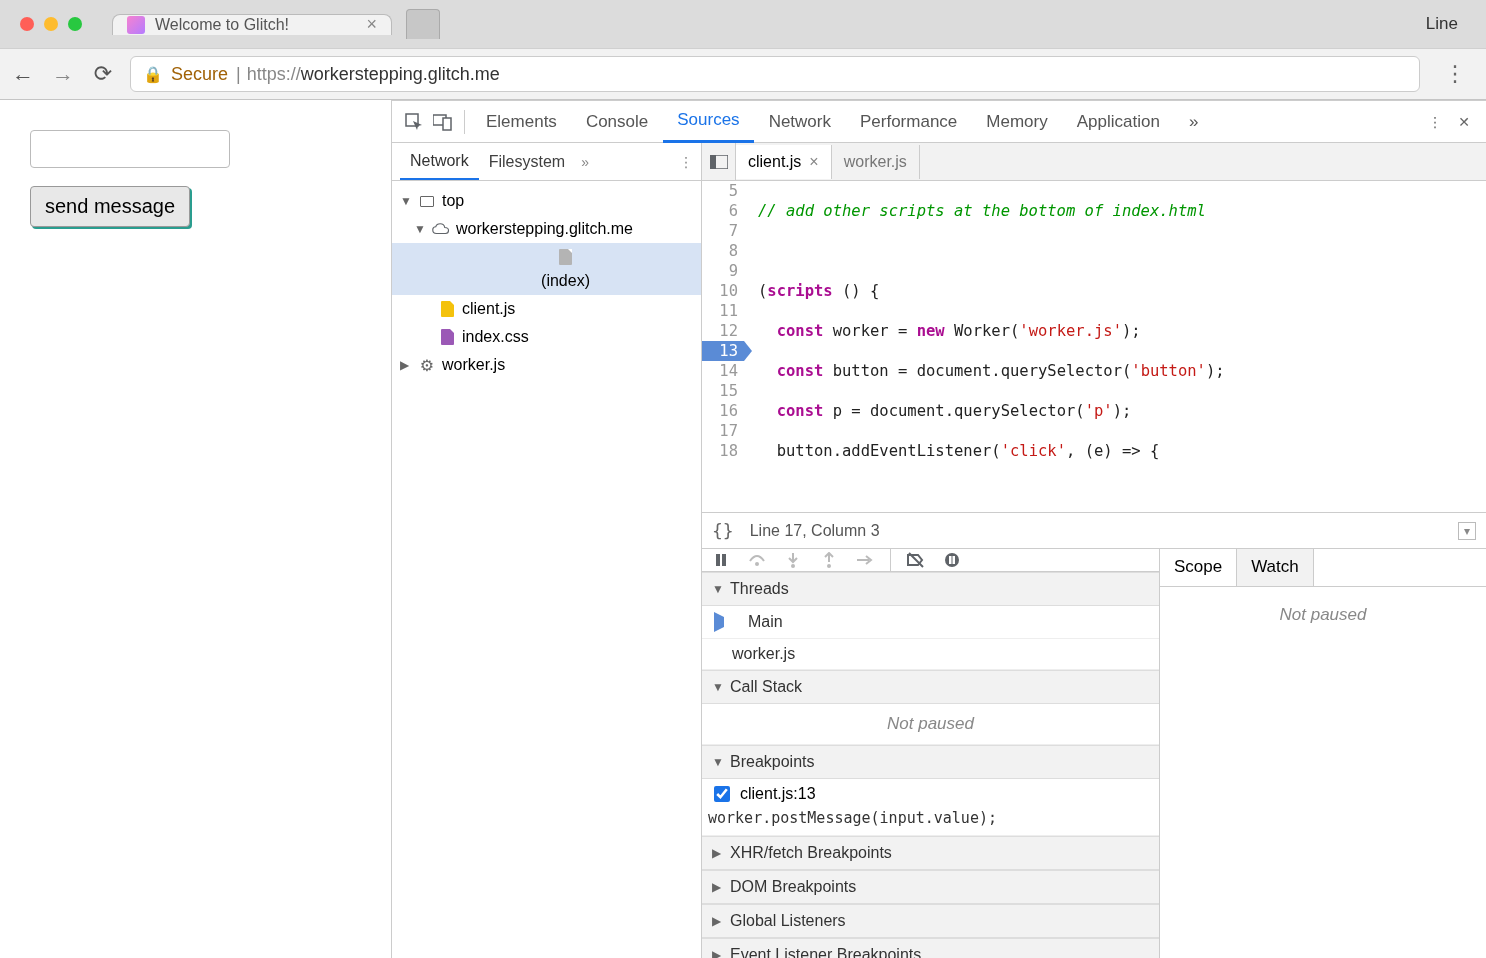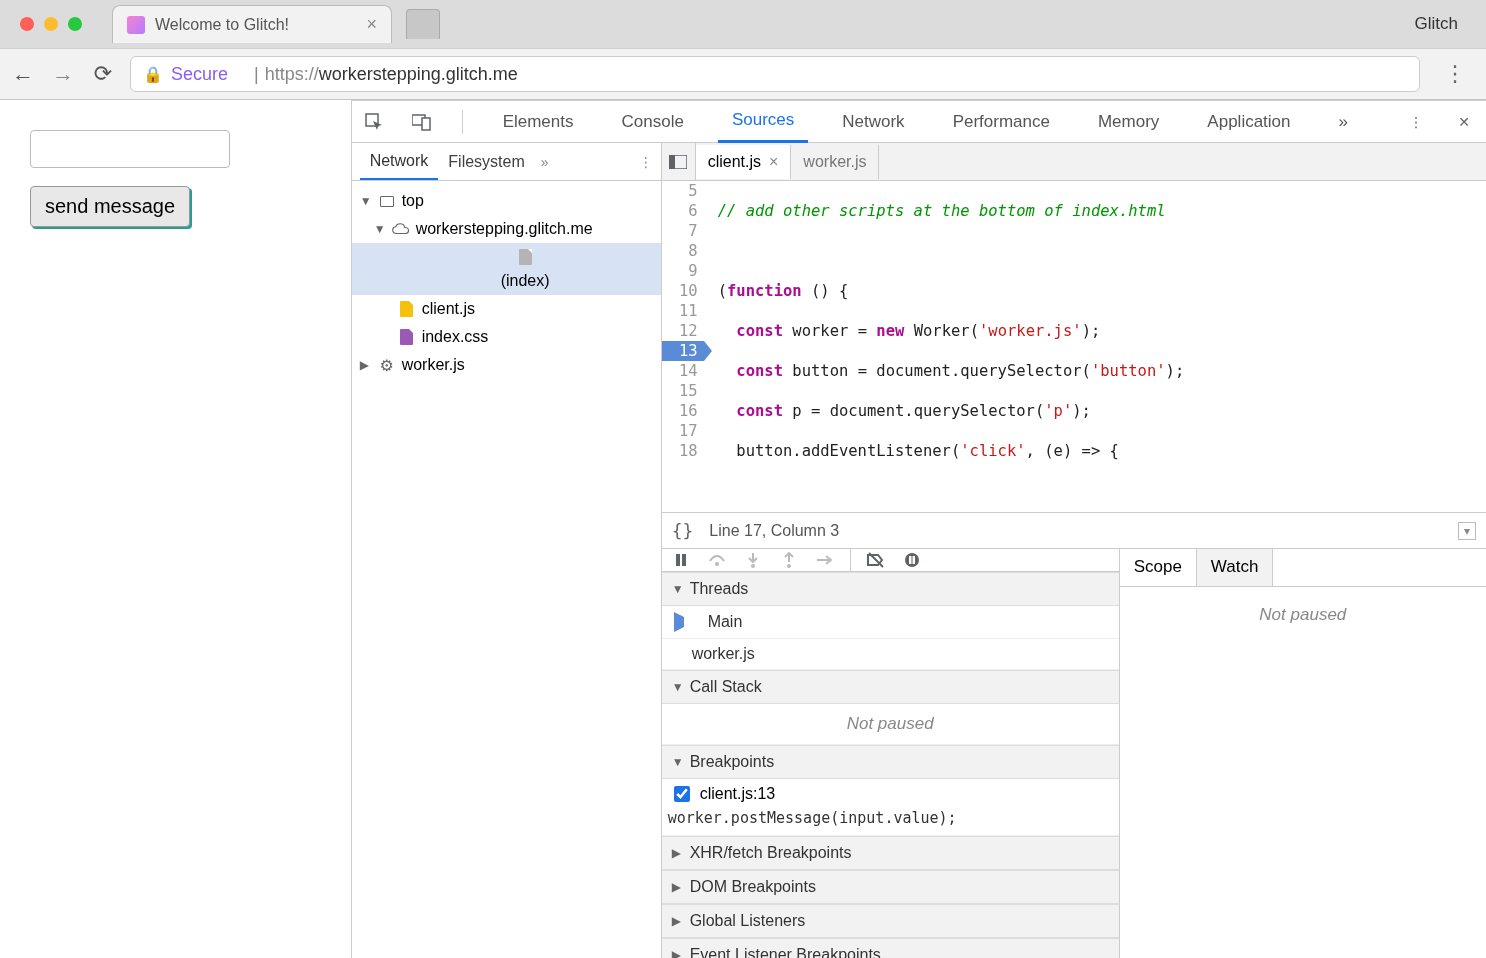--- a/index.html
+++ b/index.html
@@ -6,47 +6,47 @@
 body { font-family: -apple-system, BlinkMacSystemFont, "Segoe UI", Arial, sans-serif; font-size: 14px; background: #f5f5f5; width: 1486px; height: 958px; overflow: hidden; }
 
 
 .browser-chrome { background: #dcdcdc; }
 .tab-bar { display: flex; align-items: center; height: 48px; padding: 0 8px; }
 .traffic-lights { display: flex; gap: 10px; padding: 0 12px; }
 .traffic-light { width: 14px; height: 14px; border-radius: 50%; }
 .tl-red { background: #ff5f57; }
 .tl-yellow { background: #febc2e; }
 .tl-green { background: #28c840; }
-.tab { display: flex; align-items: center; background: #f2f2f2; border-radius: 8px 8px 0 0; padding: 6px 14px; margin-left: 18px; height: 38px; min-width: 280px; position: relative; border: 1px solid #bbb; border-bottom: none; }
+.tab { display: flex; align-items: center; background: #f2f2f2; border-radius: 8px 8px 0 0; padding: 6px 14px; margin-left: 18px; height: 21px; min-width: 280px; position: relative; border: 1px solid #bbb; border-bottom: none; }
 .tab-favicon { width: 18px; height: 18px; background: linear-gradient(135deg,#f682d0,#b47cff); border-radius: 3px; margin-right: 10px; }
 .tab-title { font-size: 16px; color: #555; flex: 1; }
 .tab-close { color: #888; font-size: 18px; cursor: pointer; }
 .newtab { width: 34px; height: 30px; background: #c7c7c7; border-radius: 4px 4px 0 0; margin-left: 14px; border: 1px solid #aaa; border-bottom: none; }
 .guest-label { margin-left: auto; padding-right: 20px; font-size: 17px; color: #333; }
 
 .address-bar { display: flex; align-items: center; height: 52px; background: #f2f2f2; border-top: 1px solid #d0d0d0; border-bottom: 1px solid #c5c5c5; padding: 0 10px; gap: 14px; }
 .nav-btn { color: #888; font-size: 22px; width: 26px; text-align: center; cursor: pointer; }
 .nav-btn.active { color: #555; }
 .omnibox { flex: 1; display: flex; align-items: center; background: #fff; border: 1px solid #ccc; border-radius: 6px; height: 36px; padding: 0 12px; font-size: 18px; }
 .lock-icon { color: #0b8043; margin-right: 8px; font-size: 16px; }
-.secure-text { color: #8b5cf6; margin-right: 20px; }
+.secure-text { color: #a16207; margin-right: 2px; }
 .url-sep { color: #888; margin: 0 6px; }
 .url-proto { color: #888; }
 .url-host { color: #333; }
 .menu-dots { font-size: 22px; color: #666; padding: 0 10px; cursor: pointer; }
 
 
 .content-area { display: flex; height: calc(958px - 100px); background: #fff; }
 .webpage { width: 392px; padding: 30px; background: #fff; border-right: 1px solid #ccc; }
 .webpage input[type=text] { width: 200px; height: 38px; border: 1px solid #bbb; border-radius: 4px; padding: 4px 8px; font-size: 15px; }
 .webpage button { margin-top: 18px; padding: 8px 14px; font-size: 20px; background: #e8e8e8; border: 1px solid #999; border-radius: 4px; box-shadow: 2px 2px 0 #2a9d8f; cursor: pointer; }
 
 
 .devtools { flex: 1; display: flex; flex-direction: column; background: #fff; border-top: 1px solid #ccc; }
-.dt-tabs { display: flex; align-items: center; height: 42px; border-bottom: 1px solid #ccc; padding: 0 8px; gap: 20px; }
+.dt-tabs { display: flex; align-items: center; height: 42px; border-bottom: 1px solid #ccc; padding: 0 8px; gap: 1px; }
 .dt-icon-btn { width: 28px; height: 28px; display: flex; align-items: center; justify-content: center; color: #666; cursor: pointer; }
 .dt-tab { padding: 10px 14px; font-size: 17px; color: #555; cursor: pointer; }
 .dt-tab.active { color: #1a73e8; border-bottom: 3px solid #1a73e8; }
 .dt-tabs .spacer { flex: 1; }
 
 .dt-body { display: flex; flex: 1; overflow: hidden; }
 
 
 .sources-nav { width: 310px; border-right: 1px solid #ccc; display: flex; flex-direction: column; }
 .sources-nav-tabs { display: flex; align-items: center; height: 38px; border-bottom: 1px solid #ccc; padding: 0 8px; }
@@ -131,21 +131,21 @@
       <div class="traffic-light tl-red"></div>
       <div class="traffic-light tl-yellow"></div>
       <div class="traffic-light tl-green"></div>
     </div>
     <div class="tab">
       <div class="tab-favicon"></div>
       <span class="tab-title">Welcome to Glitch!</span>
       <span class="tab-close">×</span>
     </div>
     <div class="newtab"></div>
-    <div class="guest-label">Glitch</div>
+    <div class="guest-label">Line</div>
   </div>
   <div class="address-bar">
     <div class="nav-btn active">←</div>
     <div class="nav-btn">→</div>
     <div class="nav-btn active">⟳</div>
     <div class="omnibox">
       <span class="lock-icon">🔒</span>
       <span class="secure-text">Secure</span>
       <span class="url-sep">|</span>
       <span class="url-proto">https://</span>
@@ -271,21 +271,21 @@
               <div class="ln bp">13</div>
               <div class="ln">14</div>
               <div class="ln">15</div>
               <div class="ln">16</div>
               <div class="ln">17</div>
               <div class="ln">18</div>
           </div>
           <div class="code-lines">
 <div class="line"><span class="c-comment">// add other scripts at the bottom of index.html</span></div>
 <div class="line"></div>
-<div class="line"><span>(</span><span class="c-kw">function</span><span> () {</span></div>
+<div class="line"><span>(</span><span class="c-kw">scripts</span><span> () {</span></div>
 <div class="line"><span>  </span><span class="c-kw">const</span><span> worker = </span><span class="c-kw">new</span><span> Worker(</span><span class="c-str">'worker.js'</span><span>);</span></div>
 <div class="line"><span>  </span><span class="c-kw">const</span><span> button = document.querySelector(</span><span class="c-str">'button'</span><span>);</span></div>
 <div class="line"><span>  </span><span class="c-kw">const</span><span> p = document.querySelector(</span><span class="c-str">'p'</span><span>);</span></div>
 <div class="line"><span>  button.addEventListener(</span><span class="c-str">'click'</span><span>, (e) =&gt; {</span></div>
 
 
 
 
 
 

